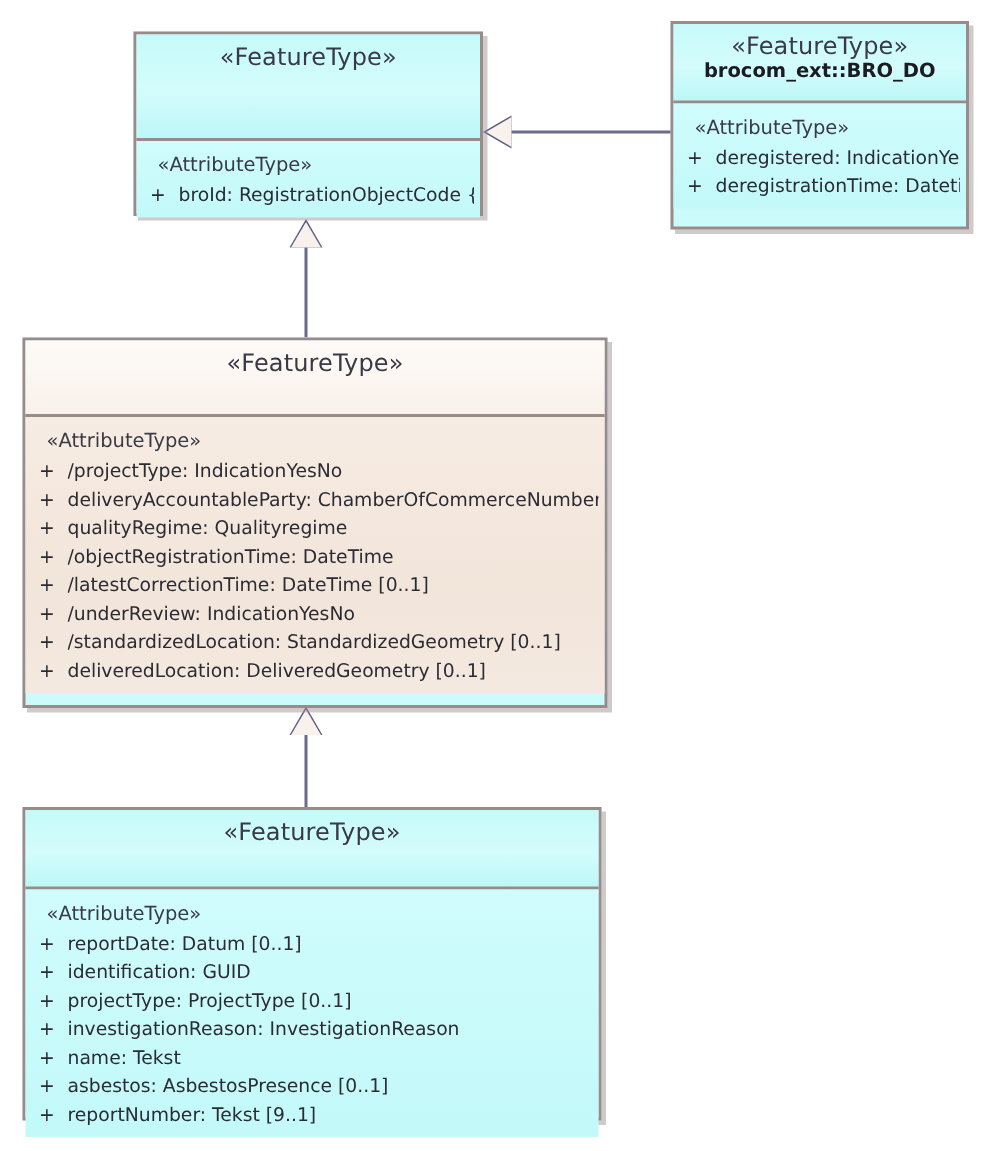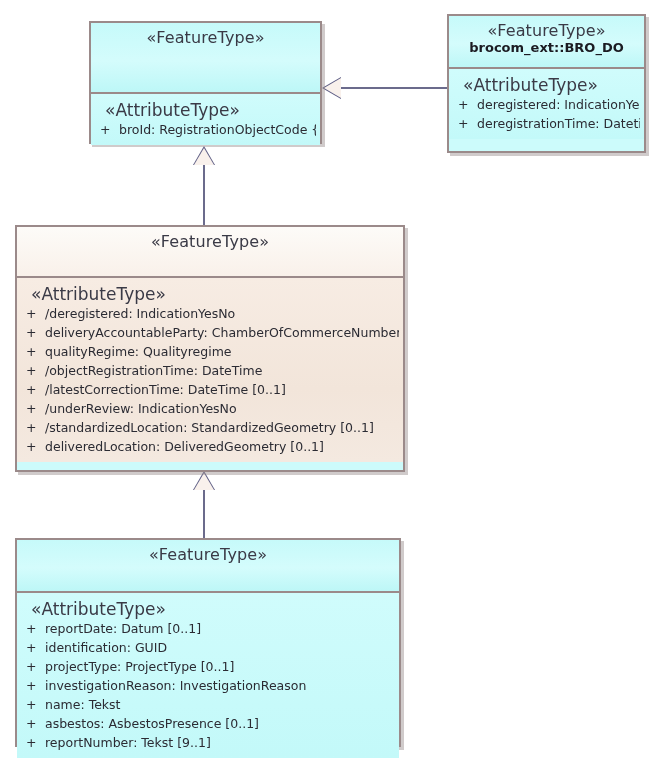--- a/index.html
+++ b/index.html
@@ -61,21 +61,21 @@
   }
   .hdr .cname.italic {
     font-style: italic;
   }
 
   .body {
     box-sizing: border-box;
     padding: 7px 4px 6px 6px;
   }
   .body .stereo-attr {
-    font-size: 17px;
+    font-size: 13px;
     color: #3a3a46;
     line-height: 19px;
     padding-left: 8px;
   }
   .attr-row {
     display: flex;
     font-size: 12.5px;
     color: #2b2b33;
     line-height: 19px;
     white-space: nowrap;
@@ -175,21 +175,21 @@
   </div>
 
   <div class="uml-class beige" style="left:15px; top:225px; width:390px; height:247px;">
     <div class="hdr" style="height:51px;">
       <span class="stereo">«FeatureType»</span>
     </div>
     <div class="body">
       <div class="stereo-attr">«AttributeType»</div>
       <div class="attr-row">
         <span class="vis">+</span>
-        <span class="sig">/deregistered: IndicationYesNo</span>
+        <span class="sig">/projectType: IndicationYesNo</span>
       </div>
       <div class="attr-row">
         <span class="vis">+</span>
         <span class="sig">deliveryAccountableParty: ChamberOfCommerceNumber [0..1]</span>
       </div>
       <div class="attr-row">
         <span class="vis">+</span>
         <span class="sig">qualityRegime: Qualityregime</span>
       </div>
       <div class="attr-row">

